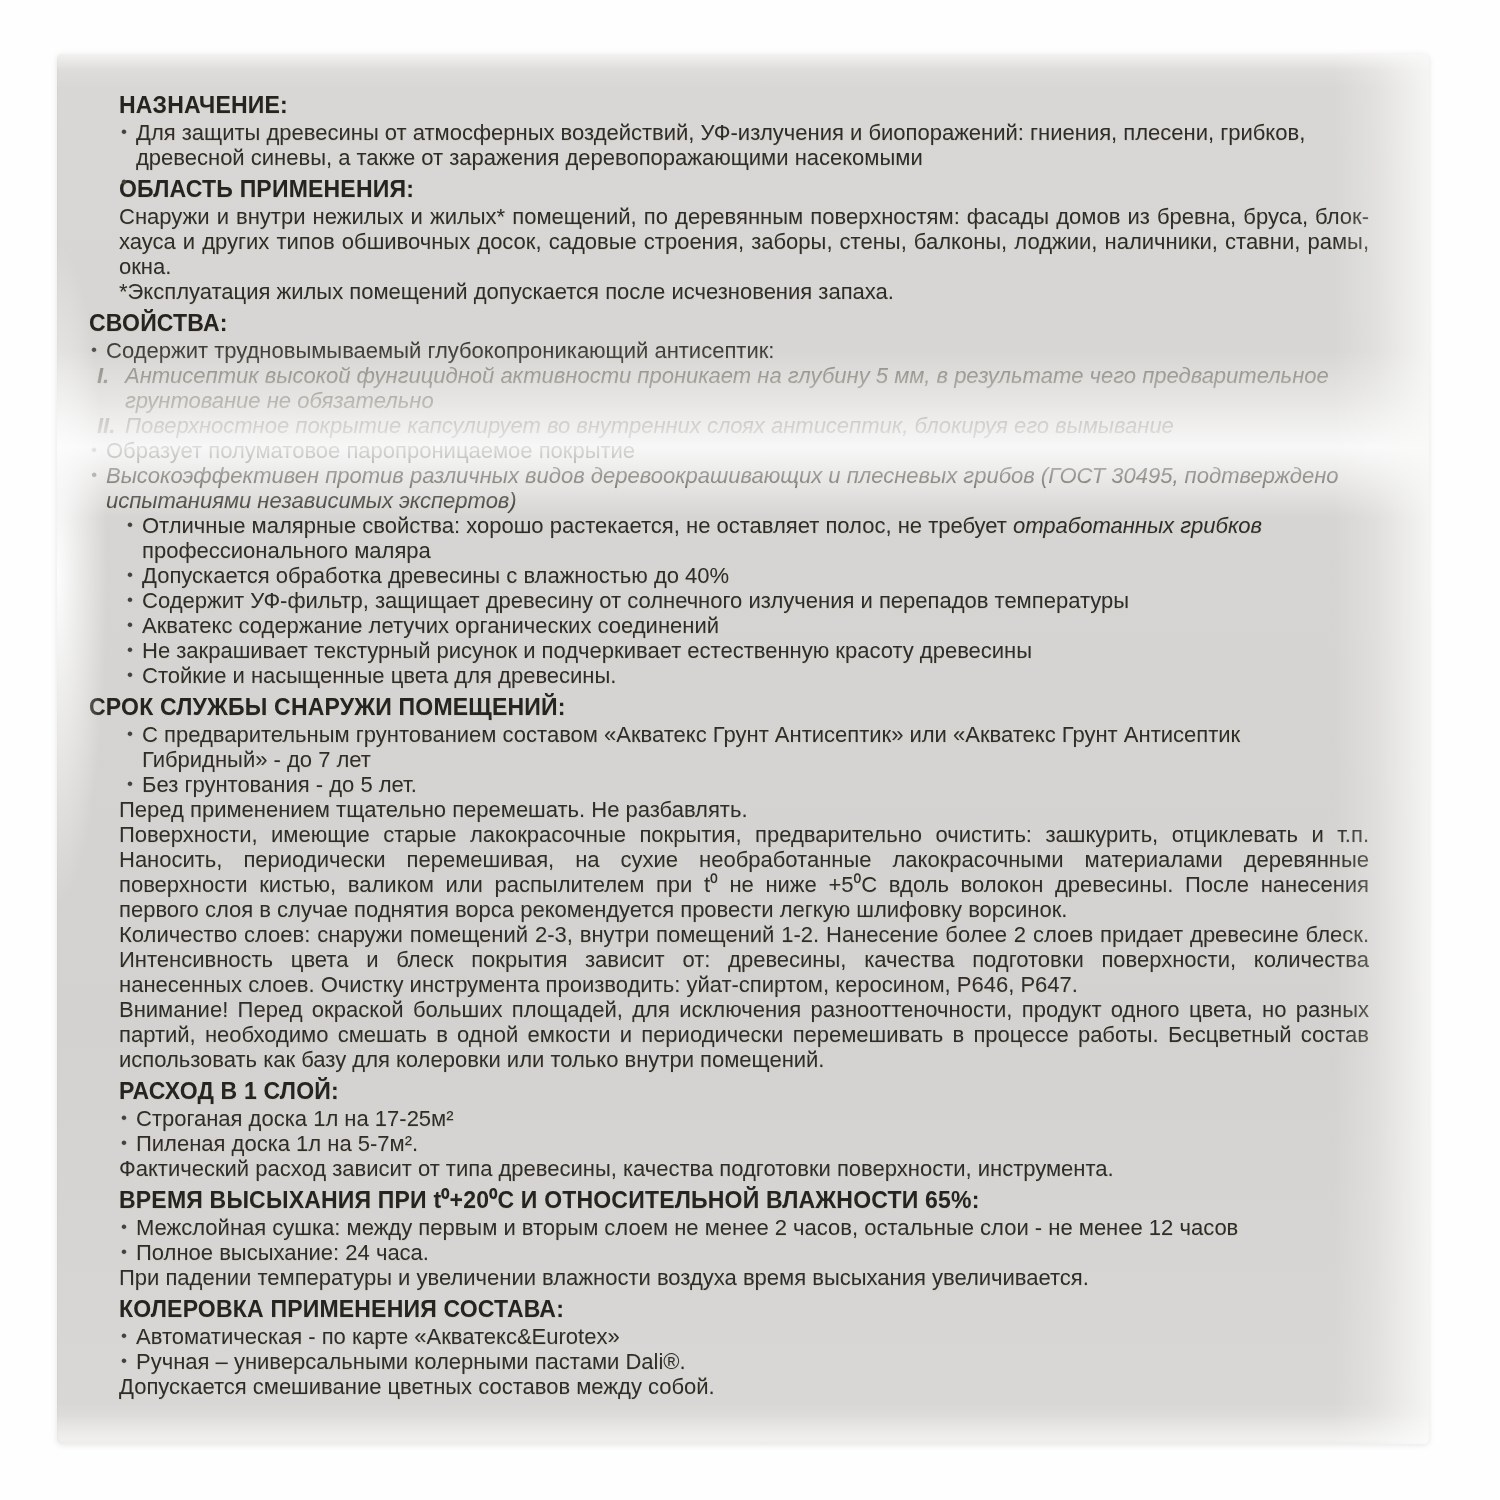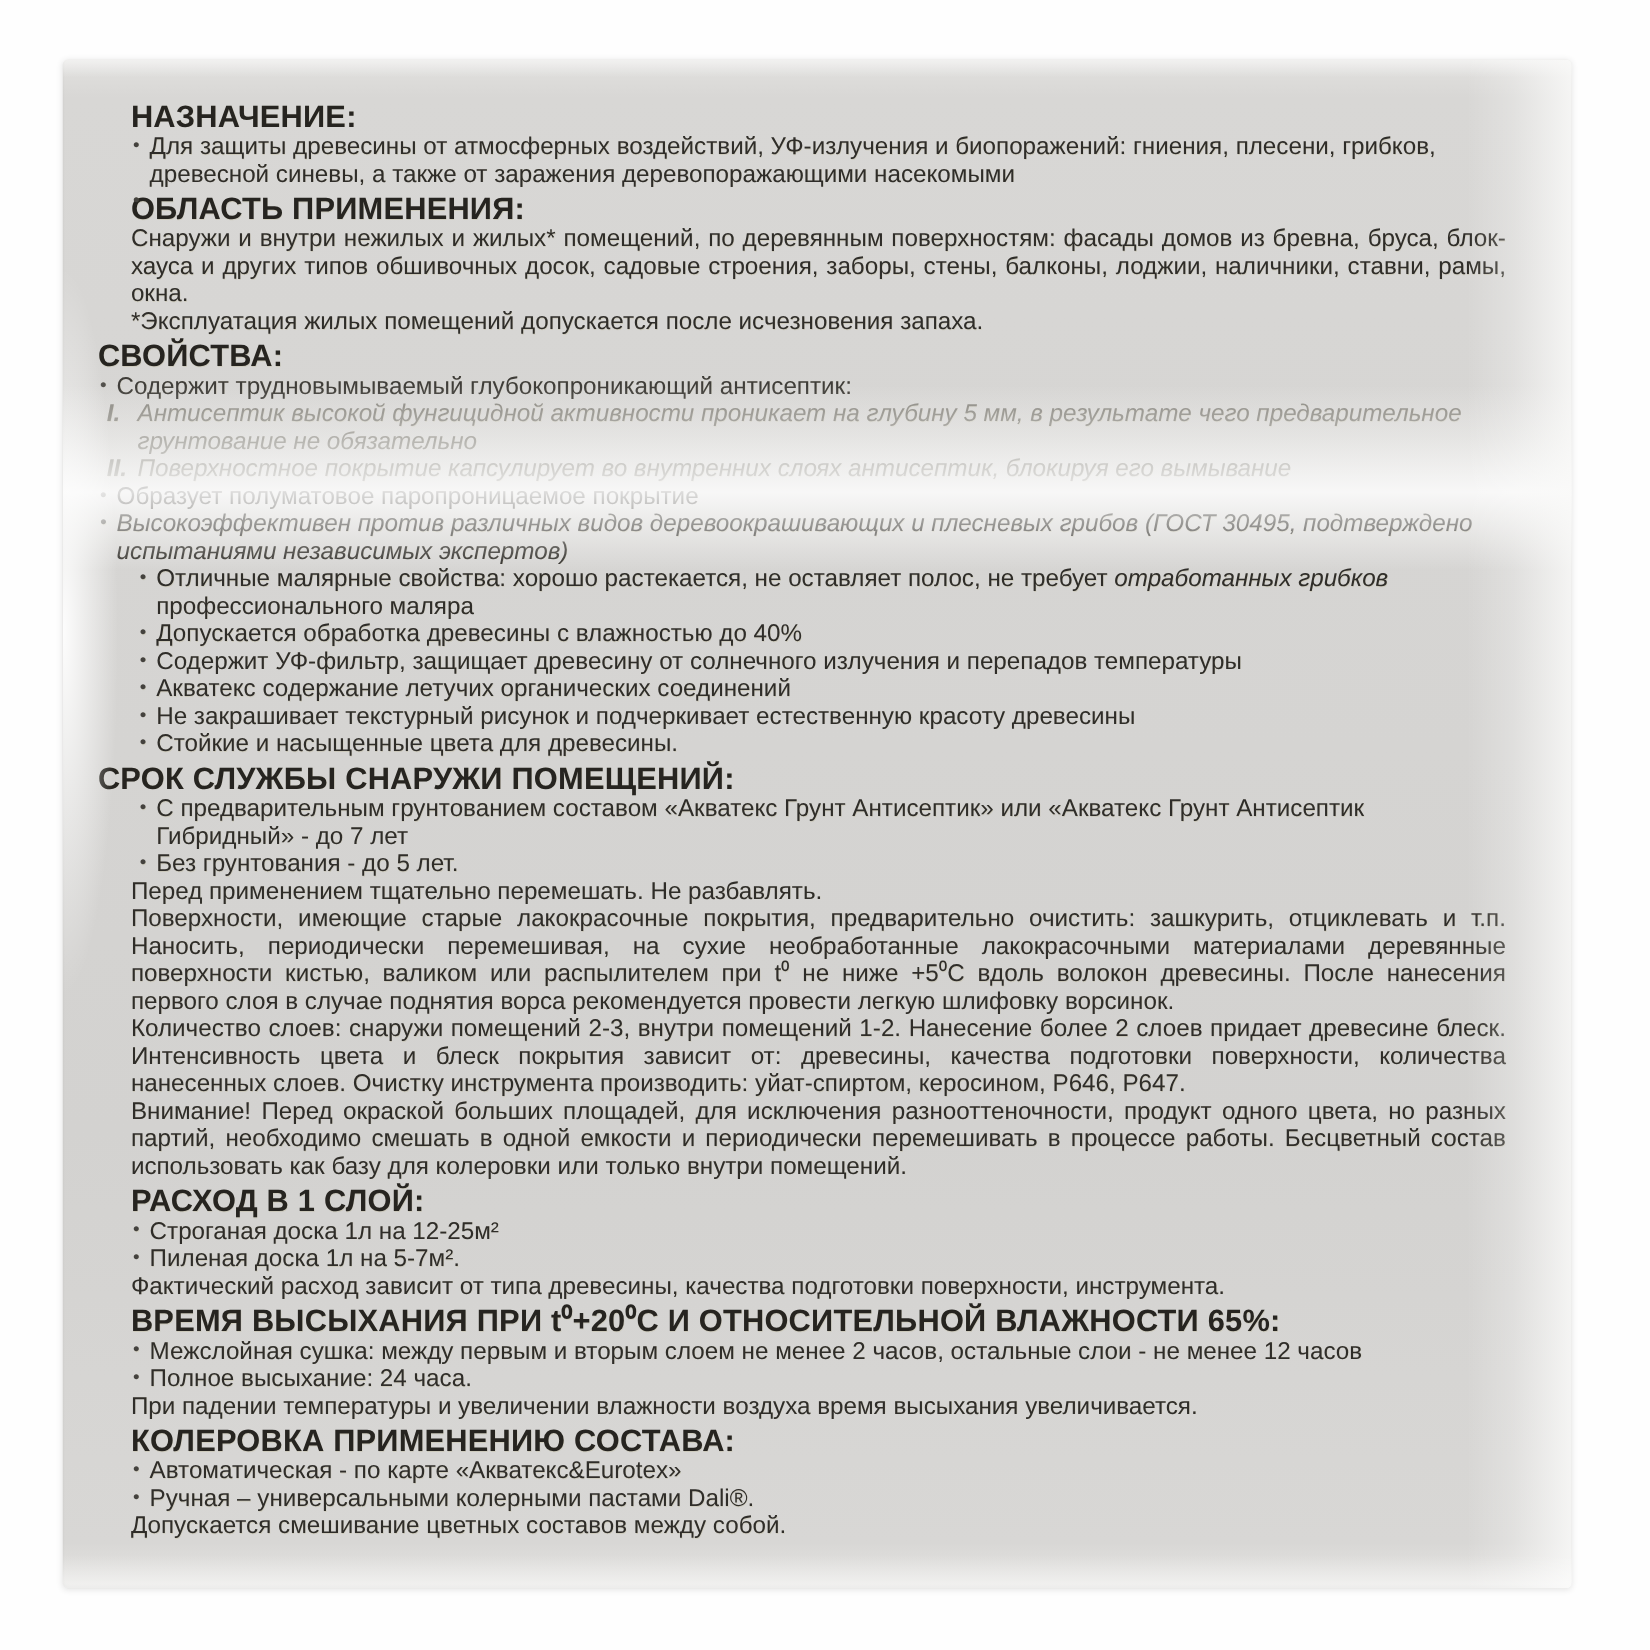--- a/index.html
+++ b/index.html
@@ -15,21 +15,21 @@
     background:linear-gradient(180deg,#e2e1df 0%,#d8d7d5 2.5%,#d5d4d2 45%,#d3d2d0 70%,#d8d7d5 97%,#e6e5e3 100%);
     border-radius:5px;
     box-shadow:0 1px 6px rgba(0,0,0,0.10), inset 0 -2px 3px rgba(0,0,0,0.05);
     overflow:hidden;
   }
   .content{
     position:absolute;left:62px;top:32px;width:1250px;z-index:2;
     font-size:22px;line-height:25px;color:#2f2d29;
     text-shadow:0.4px 0.6px 0.3px rgba(150,130,40,0.13);
   }
-  .h{font-size:28px;line-height:27px;font-weight:700;margin:6px 0 1px;color:#262420;letter-spacing:0.2px;}
+  .h{font-size:23px;line-height:27px;font-weight:700;margin:6px 0 1px;color:#262420;letter-spacing:0.2px;}
   .p{margin:0;}
   .just{text-align:justify;}
   .li{position:relative;padding-left:17px;}
   .m{position:absolute;left:2px;top:-1px;font-size:17px;line-height:25px;color:#44423e;}
   .rom{position:relative;padding-left:36px;font-style:italic;}
   .num{position:absolute;left:8px;font-weight:700;font-style:italic;}
   .it{font-style:italic;}
   .shift{margin-left:-30px;}
   .inner-group{margin-left:36px;}
   .f1{opacity:.9;filter:blur(.3px);}
@@ -140,21 +140,21 @@
         <p class="p">Перед применением тщательно перемешать. Не разбавлять.</p>
         <p class="p just">Поверхности, имеющие старые лакокрасочные покрытия, предварительно очистить: зашкурить, отциклевать и т.п. Наносить, периодически перемешивая, на сухие необработанные лакокрасочными материалами деревянные поверхности кистью, валиком или распылителем при t⁰ не ниже +5⁰С вдоль волокон древесины. После нанесения первого слоя в случае поднятия ворса рекомендуется провести легкую шлифовку ворсинок.</p>
         <p class="p just"><b>Количество слоев:</b><span> снаружи помещений 2-3, внутри помещений 1-2. Нанесение более 2 слоев придает древесине блеск. Интенсивность цвета и блеск покрытия зависит от: древесины, качества подготовки поверхности, количества нанесенных слоев. Очистку инструмента производить: уйат-спиртом, керосином, Р646, Р647.</span></p>
         <p class="p just"><b>Внимание!</b><span> Перед окраской больших площадей, для исключения разнооттеночности, продукт одного цвета, но разных партий, необходимо смешать в одной емкости и периодически перемешивать в процессе работы. Бесцветный состав использовать как базу для колеровки или только внутри помещений.</span></p>
       </section>
 
       <section class="sec">
         <h2 class="h">РАСХОД В 1 СЛОЙ:</h2>
         <div class="li">
           <span class="m">•</span>
-          <span>Строганая доска 1л на 12-25м²</span>
+          <span>Строганая доска 1л на 17-25м²</span>
         </div>
         <div class="li">
           <span class="m">•</span>
           <span>Пиленая доска 1л на 5-7м².</span>
         </div>
         <p class="p">Фактический расход зависит от типа древесины, качества подготовки поверхности, инструмента.</p>
       </section>
 
       <section class="sec">
         <h2 class="h">ВРЕМЯ ВЫСЫХАНИЯ ПРИ t⁰+20⁰С И ОТНОСИТЕЛЬНОЙ ВЛАЖНОСТИ 65%:</h2>
@@ -163,21 +163,21 @@
           <span>Межслойная сушка: между первым и вторым слоем не менее 2 часов, остальные слои - не менее 12 часов</span>
         </div>
         <div class="li">
           <span class="m">•</span>
           <span>Полное высыхание: 24 часа.</span>
         </div>
         <p class="p">При падении температуры и увеличении влажности воздуха время высыхания увеличивается.</p>
       </section>
 
       <section class="sec">
-        <h2 class="h">КОЛЕРОВКА ПРИМЕНЕНИЮ СОСТАВА:</h2>
+        <h2 class="h">КОЛЕРОВКА ПРИМЕНЕНИЯ СОСТАВА:</h2>
         <div class="li">
           <span class="m">•</span>
           <span>Автоматическая - по карте «Акватекс&amp;Eurotex»</span>
         </div>
         <div class="li">
           <span class="m">•</span>
           <span>Ручная – универсальными колерными пастами Dali®.</span>
         </div>
         <p class="p">Допускается смешивание цветных составов между собой.</p>
       </section>

